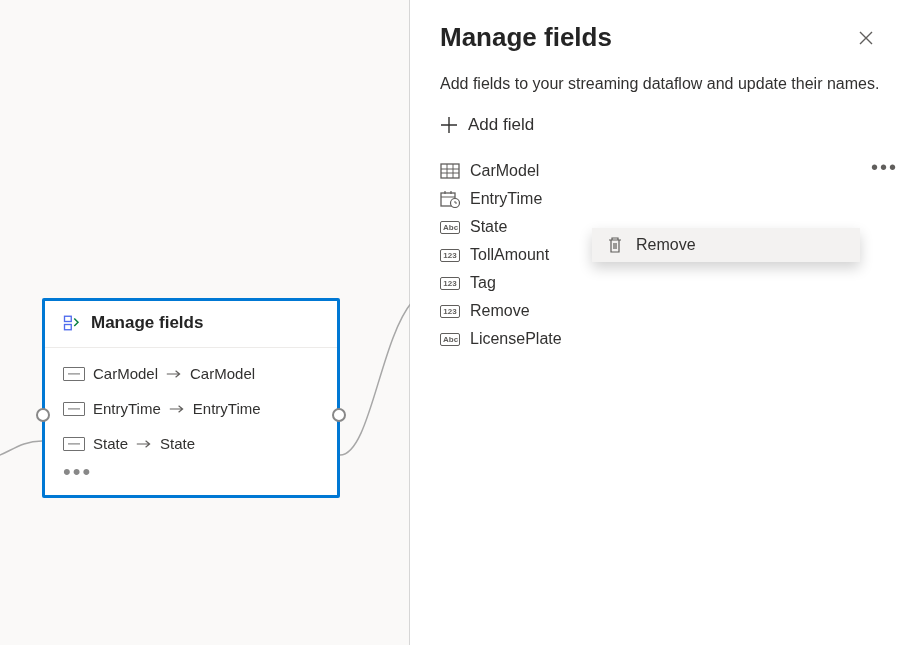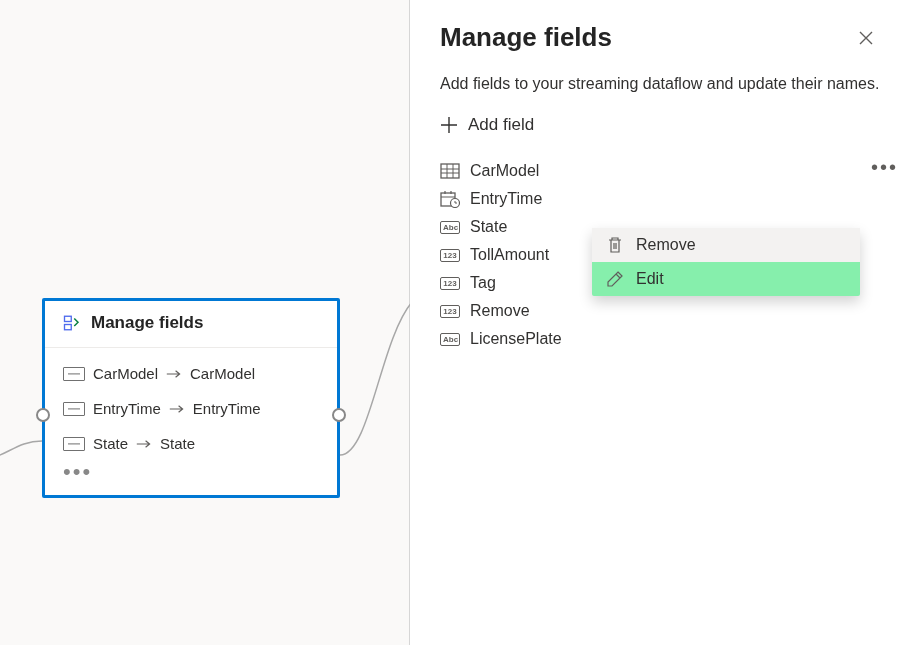--- a/index.html
+++ b/index.html
@@ -350,19 +350,13 @@
   </div>
 </div>
 
 <div class="ctx-menu">
   <div class="ctx-item hover">
     <svg viewBox="0 0 18 18">
         <path d="M3 4 H15 M6 4 V2 H12 V4 M5 4 V16 H13 V4 M8 7 V13 M10 7 V13" stroke="currentColor" stroke-width="1.2" fill="none"></path>
       </svg>
     <span>Remove</span>
   </div>
-  <div class="ctx-item">
-    <svg viewBox="0 0 18 18">
-        <path d="M12 2 L16 6 L6 16 L2 16 L2 12 Z M10 4 L14 8" stroke="currentColor" stroke-width="1.2" fill="none"></path>
-      </svg>
-    <span>Edit</span>
-  </div>
 </div>
 
 </body></html>

